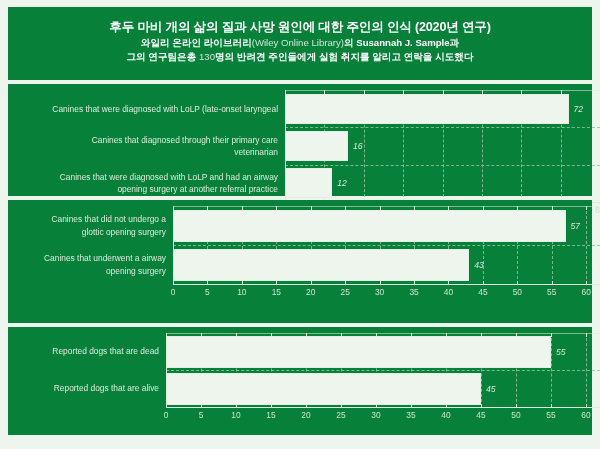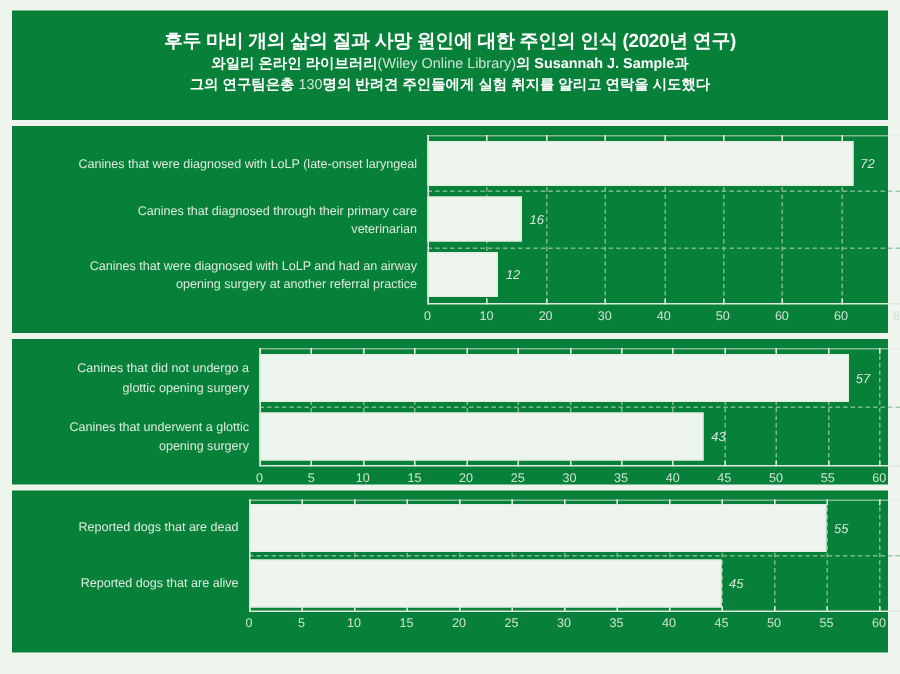--- a/index.html
+++ b/index.html
@@ -60,22 +60,22 @@
   }
 
   
   .chart-panel {
     background: #07813a;
     width: 100%;
     margin-top: 4px;
     position: relative;
     flex: none;
   }
-  .chart-panel.p1 { height: 138px; }
-  .chart-panel.p2 { height: 97px; }
+  .chart-panel.p1 { height: 112px; }
+  .chart-panel.p2 { height: 123px; }
   .chart-panel.p3 { height: 108px; }
 
   .chart-inner {
     position: absolute;
     inset: 0;
   }
 
   .cat-labels {
     position: absolute;
     top: 0;
@@ -234,21 +234,21 @@
   </div>
 
   <div class="chart-panel p2">
     <div class="chart-inner" id="chart-2">
         <div class="cat-labels" style="left: 8px; width: 157px; top: 6px; height: 78px;">
           <div class="cat-label" style="height: 39px;">
             <div>Canines that did not undergo a</div>
             <div>glottic opening surgery</div>
           </div>
           <div class="cat-label" style="height: 39px;">
-            <div>Canines that underwent a glottic</div>
+            <div>Canines that underwent a airway</div>
             <div>opening surgery</div>
           </div>
         </div>
         <div class="plot" style="left: 165px; width: 427px; top: 0px;">
           <div class="gridline" style="left: 0px; top: 6px; height: 78px;"></div>
           <div class="gridline" style="left: 34.4355px; top: 6px; height: 78px;"></div>
           <div class="gridline" style="left: 68.871px; top: 6px; height: 78px;"></div>
           <div class="gridline" style="left: 103.306px; top: 6px; height: 78px;"></div>
           <div class="gridline" style="left: 137.742px; top: 6px; height: 78px;"></div>
           <div class="gridline" style="left: 172.177px; top: 6px; height: 78px;"></div>

